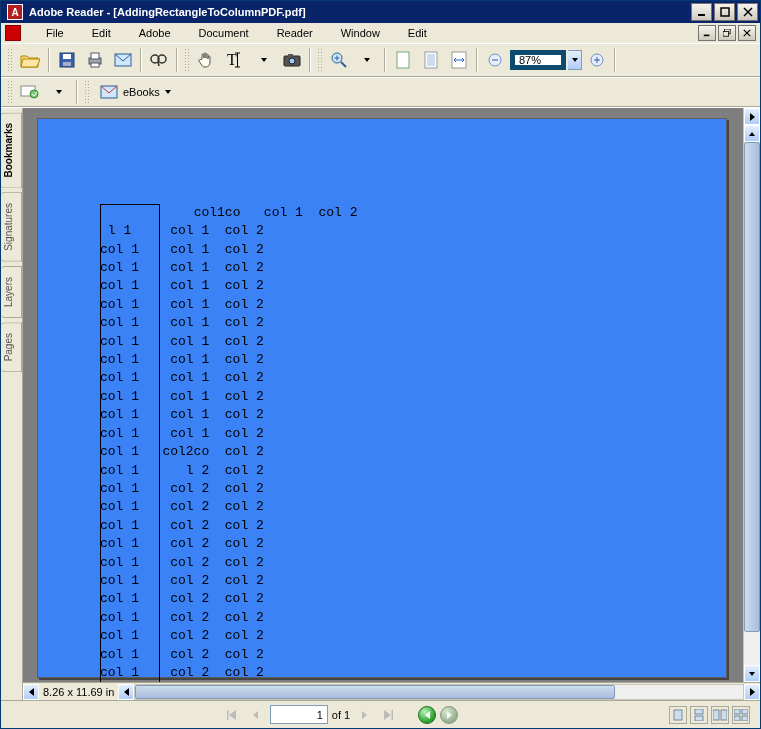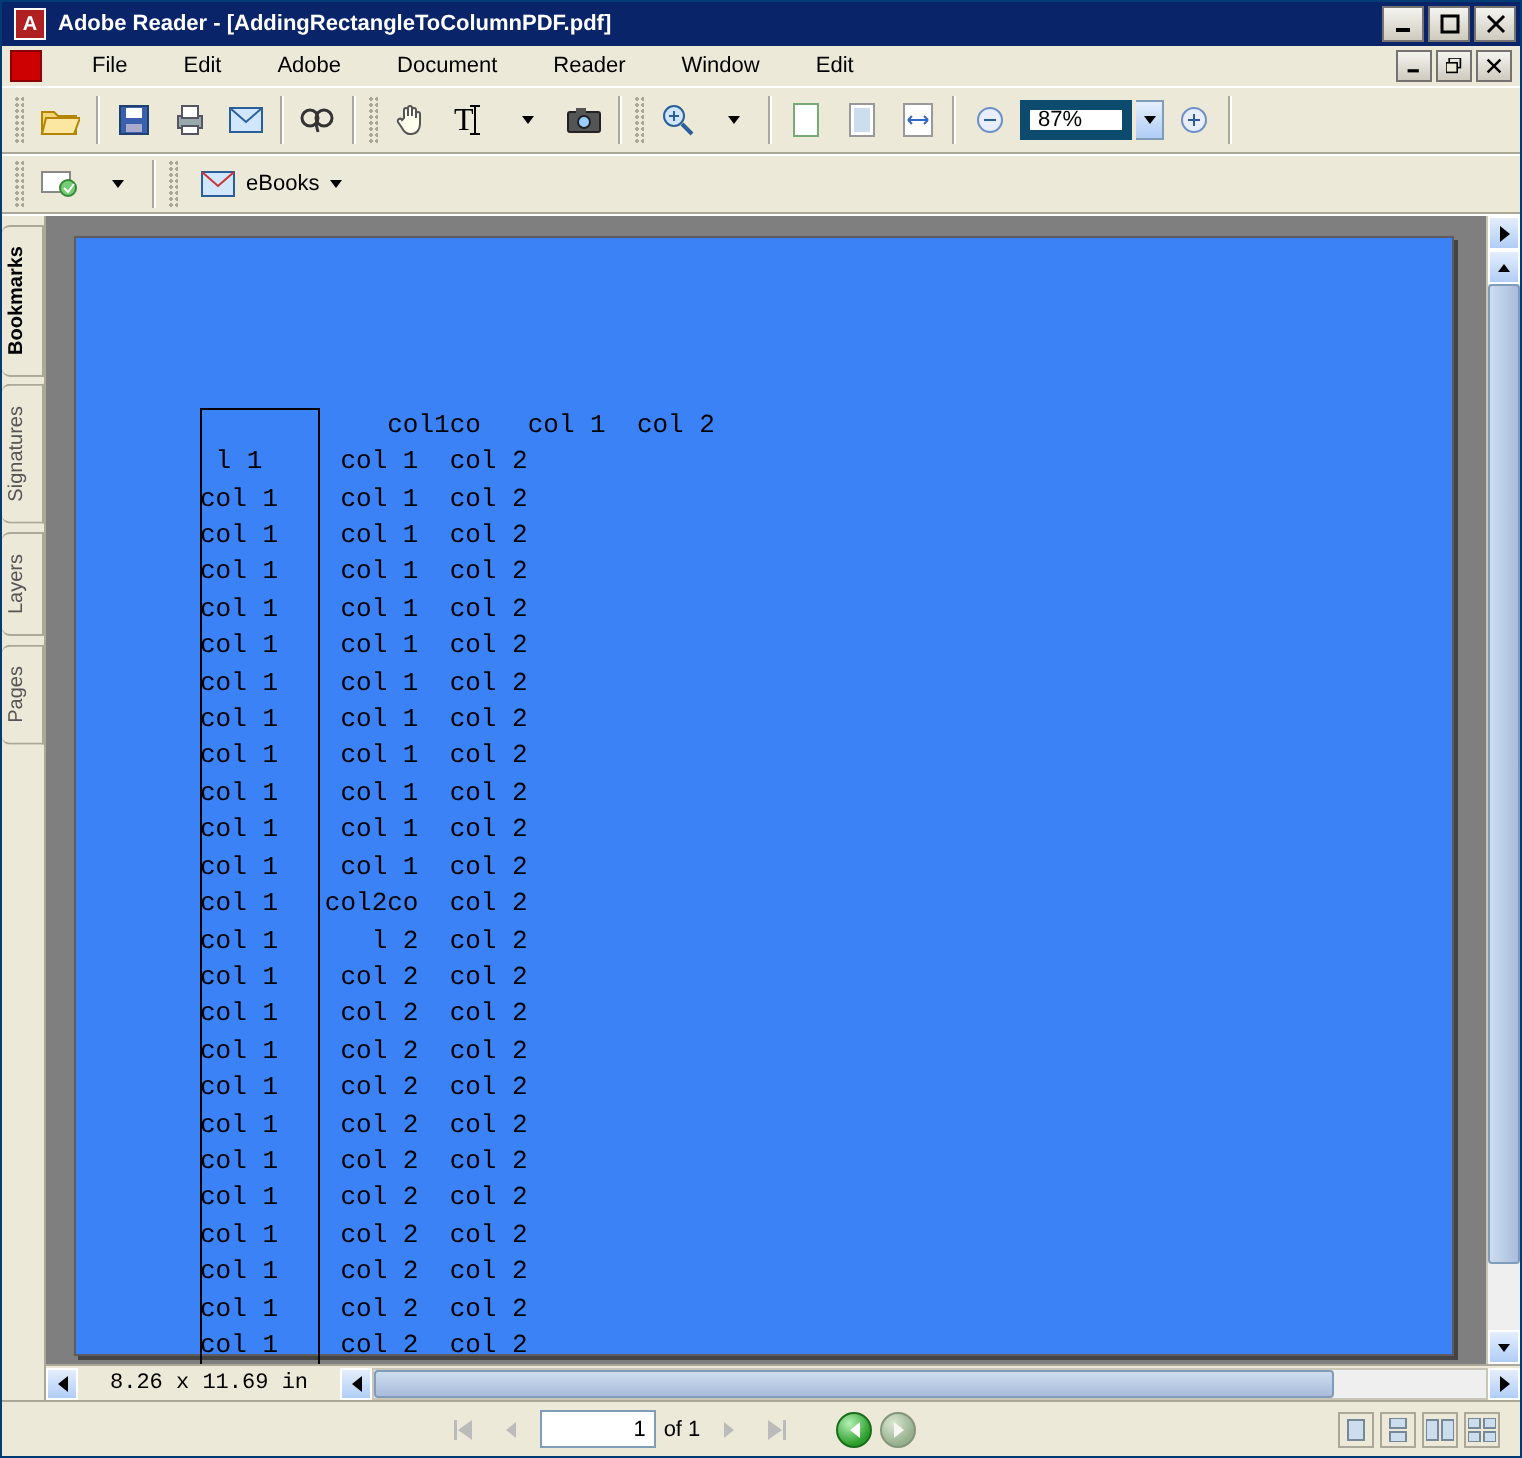--- a/index.html
+++ b/index.html
@@ -35,21 +35,21 @@
   .pagewrap { flex: 1; overflow: hidden; background: #7f7f7f; padding: 10px 10px 10px 14px; display: flex; justify-content: flex-start; }
   .page { width: 690px; min-height: 560px; background: #3b82f6; border: 1px solid #5c5c5c; box-shadow: 2px 2px 0 #444; padding: 48px 0 0 62px; }
   .rect { border: 1px solid #000; width: 60px; position: absolute; height: 498px; margin-left: 0; }
   .pdfbody { position: relative; font-family: "Courier New", monospace; font-size: 13px; line-height: 18.4px; white-space: pre; }
   .vscroll { width: 17px; background: #ece9d8; border-left: 1px solid #c9c6b7; display: flex; flex-direction: column; }
   .vs-btn { height: 17px; border: 1px solid #fff; background: linear-gradient(#e4eefc,#b0cdf7); display: flex; align-items: center; justify-content: center; }
   .vs-track { flex: 1; background: #efefef; position: relative; }
   .vs-thumb { position: absolute; left: 0; right: 0; top: 0; height: 490px; background: linear-gradient(90deg,#cde,#abd); border: 1px solid #7f9db9; border-radius: 2px; }
   .hstatus { height: 18px; background: #ece9d8; display: flex; align-items: center; border-top: 1px solid #aca899; }
   .hs-btn { width: 16px; height: 16px; border: 1px solid #fff; background: linear-gradient(#e4eefc,#b0cdf7); display: flex; align-items: center; justify-content: center; margin: 0 0 0 0; }
-  .hs-dim { padding: 0 16px; color: #000; font-family: Liberation Mono, monospace; }
+  .hs-dim { padding: 0 4px; color: #000; }
   .hs-track { flex: 1; background: #efefef; height: 16px; border: 1px solid #c9c6b7; position: relative; }
   .hs-thumb { position: absolute; top: 0; bottom: 0; left: 0; width: 480px; background: linear-gradient(#cde,#abd); border: 1px solid #7f9db9; border-radius: 2px; }
   .statusbar { height: 28px; background: #ece9d8; border-top: 1px solid #aca899; display: flex; align-items: center; padding: 0 10px; }
   .navgrp { display: flex; align-items: center; gap: 4px; margin: 0 auto; }
   .navbtn { width: 20px; height: 20px; display: flex; align-items: center; justify-content: center; color: #888; }
   .pginput { width: 58px; height: 19px; border: 1px solid #7f9db9; background: #fff; text-align: right; padding: 0 4px; font-size: 11px; display: flex; align-items: center; justify-content: flex-end; }
   .grn { width: 18px; height: 18px; border-radius: 50%; background: radial-gradient(circle at 35% 30%, #b5f2b5, #2a9d2a 70%); border: 1px solid #1a6d1a; display: flex; align-items: center; justify-content: center; color: #fff; }
   .grn.disabled { filter: grayscale(60%); opacity: 0.6; }
   .viewgrp { display: flex; gap: 3px; }
   .viewbtn { width: 18px; height: 18px; border: 1px solid #aca899; display: flex; align-items: center; justify-content: center; }

